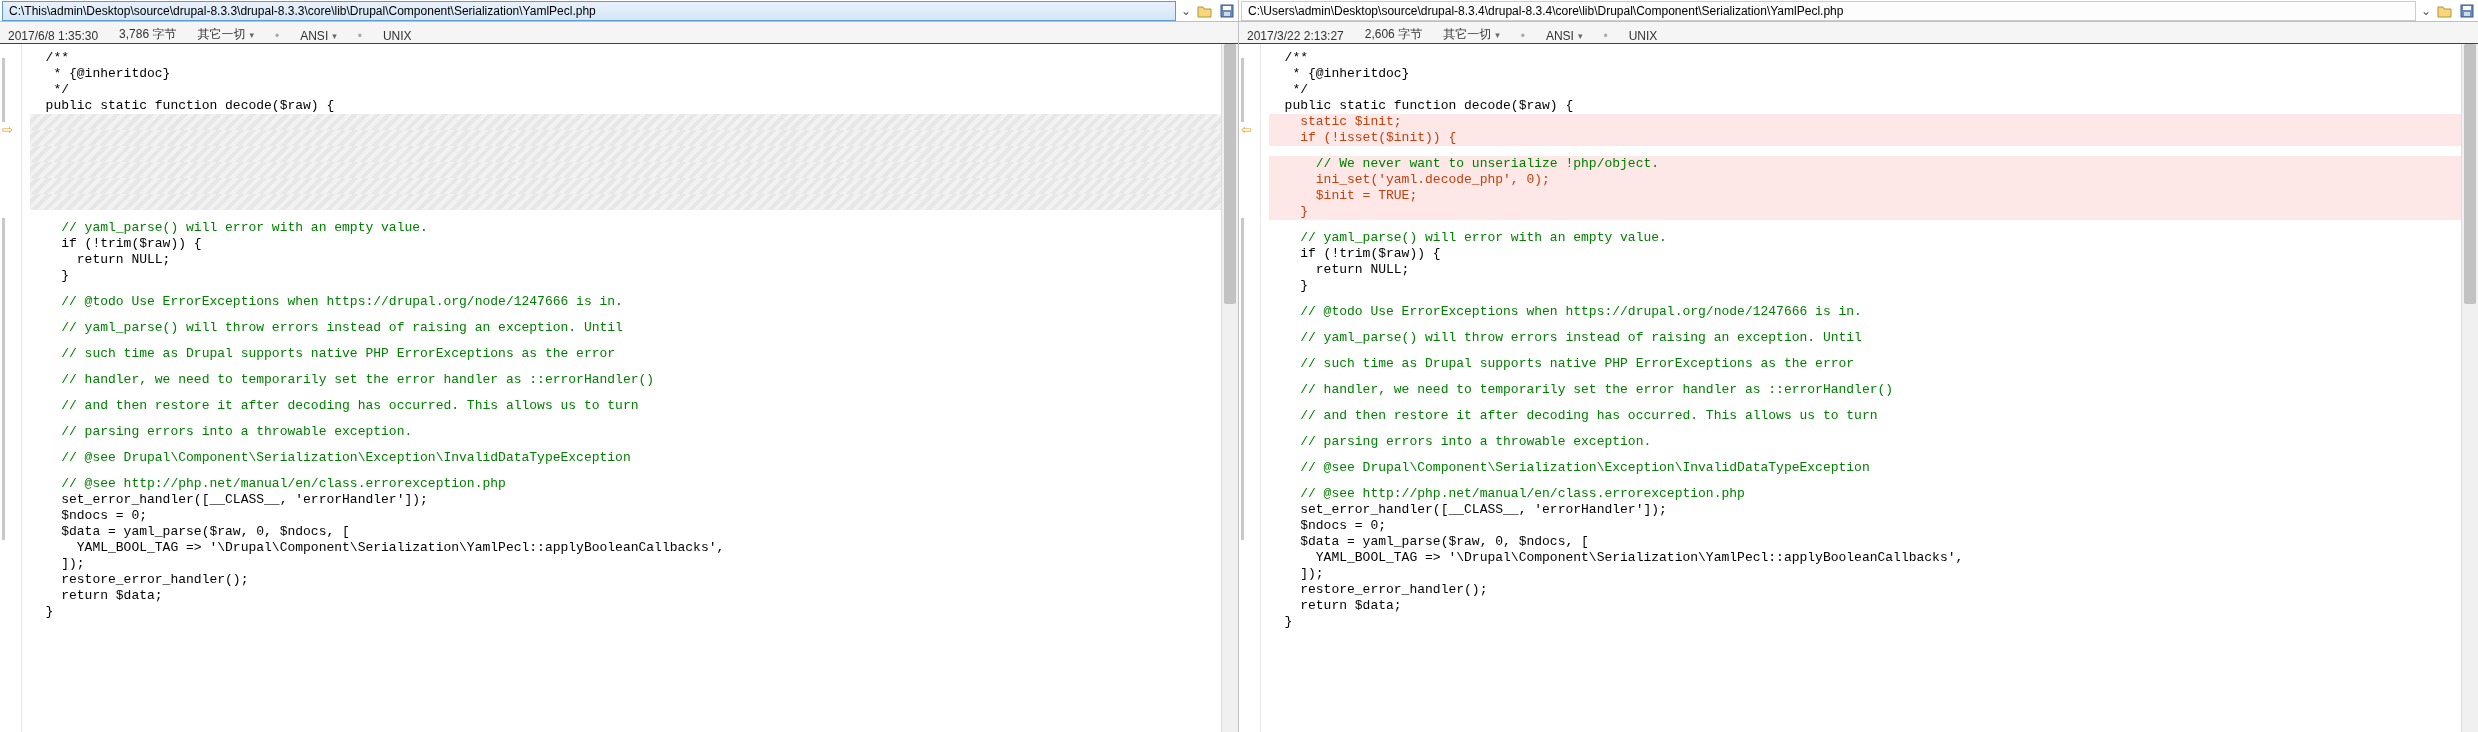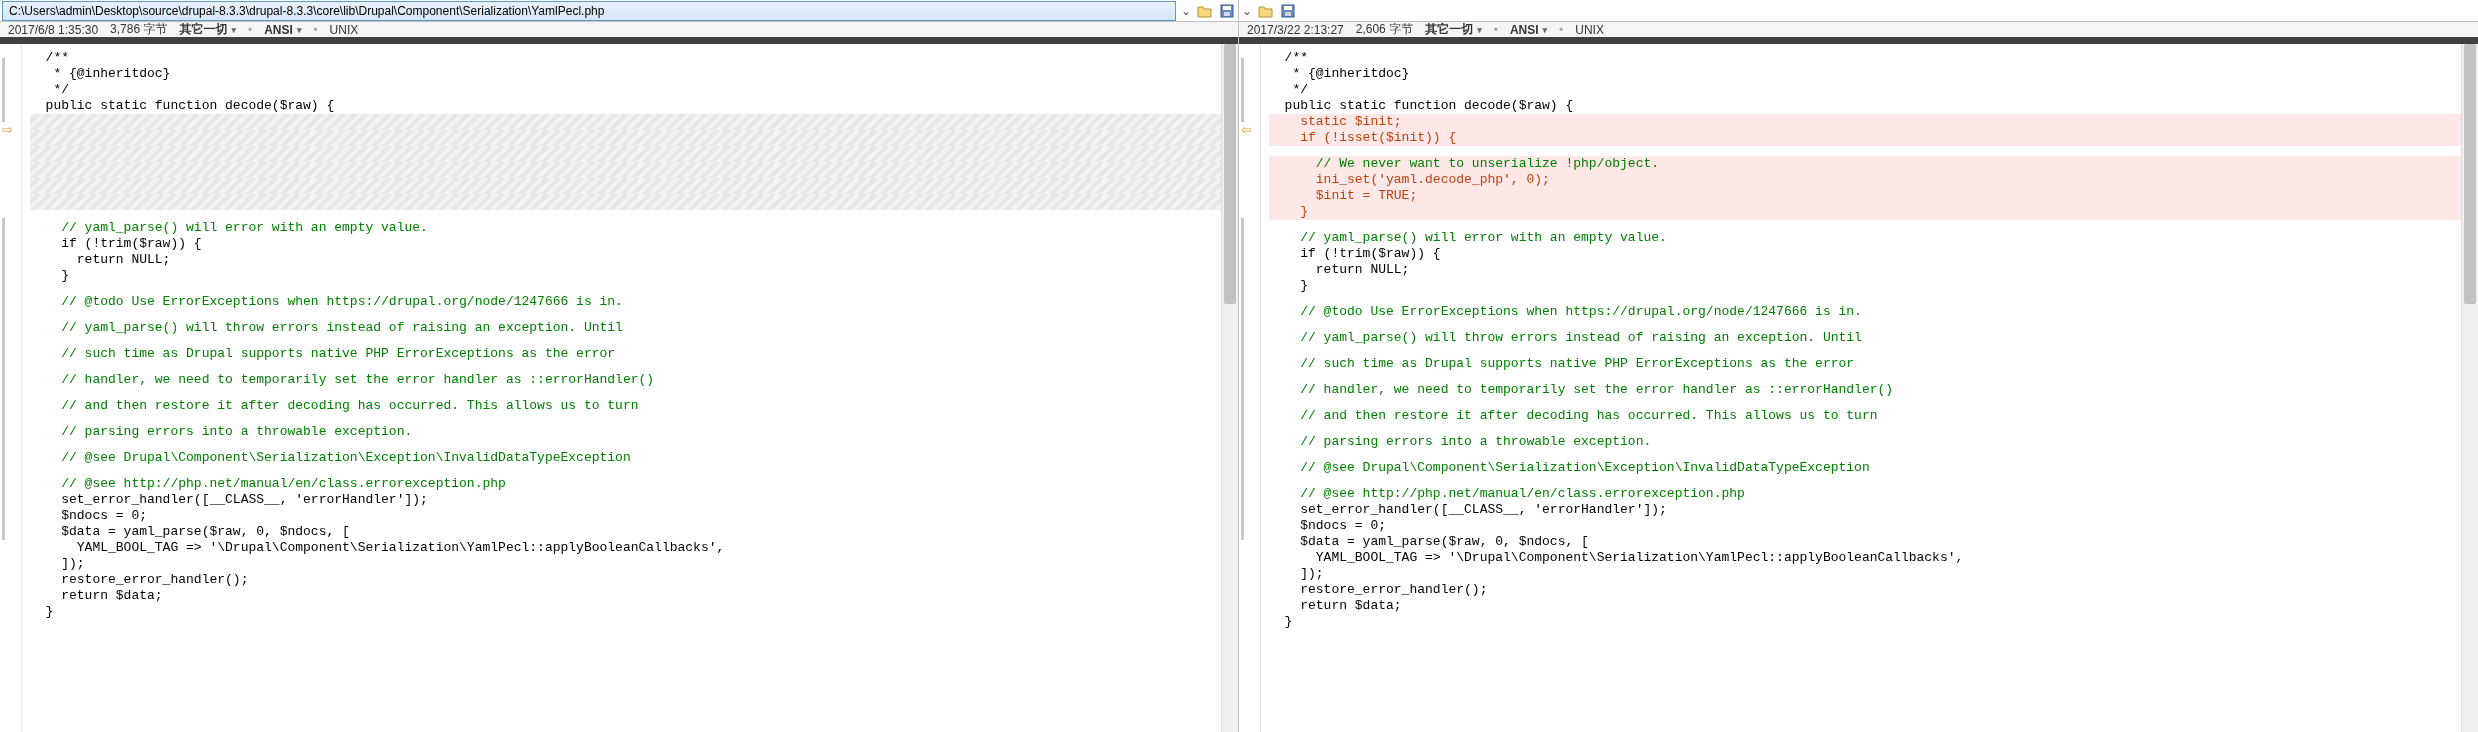--- a/index.html
+++ b/index.html
@@ -8,23 +8,23 @@
 .pane { width: 1239px; display: flex; flex-direction: column; border-right: 1px solid #c0c0c0; }
 .pane:last-child { border-right: none; }
 
 .pathbar { display: flex; align-items: center; height: 22px; background: #fff; border-bottom: 1px solid #c0c0c0; }
 .pathbar.active .pathinput { border: 1px solid #5a9bd4; background: linear-gradient(#e8f1fb,#d4e6f7); }
 .pathinput { flex: 1; padding: 2px 6px; font-size: 12px; color: #000; background: #fdfdfd; border: 1px solid #ccc; margin: 0 2px; white-space: nowrap; overflow: hidden; }
 .dropbtn { width: 16px; text-align: center; color: #555; cursor: pointer; }
 .icobtn { width: 22px; height: 20px; display: flex; align-items: center; justify-content: center; cursor: pointer; }
 .icobtn svg { display: block; }
 
-.statbar { display: flex; align-items: center; height: 22px; background: #f5f5f5; border-bottom: 7px solid #404040; padding: 0 8px; gap: 12px; font-size: 12px; color: #333; }
+.statbar { display: flex; align-items: flex-end; height: 22px; background: #f5f5f5; border-bottom: 1px solid #404040; padding: 0 8px; gap: 21px; font-size: 12px; color: #333; }
 .statbar .sep { color: #aaa; }
-.statbar .dd { cursor: pointer; display: inline-flex; align-items: center; gap: 2px; font-weight: bold; }
+.statbar .dd { cursor: pointer; display: inline-flex; align-items: center; gap: 2px; }
 .statbar .dd::after { content: "▾"; font-size: 9px; color: #666; margin-left: 2px; }
 
 .codewrap { flex: 1; display: flex; background: #fff; overflow: hidden; position: relative; }
 .gutter { width: 22px; background: #fff; border-right: 1px solid #e8e8e8; position: relative; }
 .gutter .line-mark { position: absolute; left: 2px; width: 3px; height: 16px; background: #c8c8c8; }
 .gutter .arrow { position: absolute; left: 2px; font-size: 13px; line-height: 16px; }
 .gutter .arrow.right { color: #e0a030; }
 
 .code { flex: 1; font-family: Consolas, "Courier New", monospace; font-size: 13px; line-height: 16px; color: #000; white-space: pre; padding: 6px 0 6px 8px; overflow: hidden; }
 .ln { height: 16px; }
@@ -36,21 +36,21 @@
 .scrollbar-v .thumb { position: absolute; left: 2px; right: 2px; background: #c2c2c2; border-radius: 2px; }
 
 </style>
 </head>
 <body>
 
 <div class="app">
 
   <div class="pane">
     <div class="pathbar active">
-      <div class="pathinput">C:\Users\admin\Desktop\source\drupal-8.3.3\drupal-8.3.3\core\lib\Drupal\Component\Serialization\YamlPecl.php</div>
+      <div class="pathinput">C:\This\admin\Desktop\source\drupal-8.3.3\drupal-8.3.3\core\lib\Drupal\Component\Serialization\YamlPecl.php</div>
       <div class="dropbtn">⌄</div>
       <div class="icobtn">
         <svg width="16" height="14" viewBox="0 0 16 14">
             <path d="M1 3 h5 l1 2 h7 v8 h-13 z" fill="#f7d77a" stroke="#b8913a"></path>
           </svg>
       </div>
       <div class="icobtn">
         <svg width="14" height="14" viewBox="0 0 14 14">
             <rect x="1" y="1" width="12" height="12" fill="#6a8bc0" stroke="#3a5a90"></rect>
             <rect x="3" y="2" width="8" height="4" fill="#fff"></rect>
@@ -75,20 +75,21 @@
       </div>
       <div class="code" id="left-code"><div class="ln">  /**</div><div class="ln">   * {@inheritdoc}</div><div class="ln">   */</div><div class="ln">  public static function decode($raw) {</div><div class="ln diff-hatch"></div><div class="ln diff-hatch"></div><div class="ln diff-hatch"></div><div class="ln diff-hatch"></div><div class="ln diff-hatch"></div><div class="ln diff-hatch"></div><div class="ln cmt">    // yaml_parse() will error with an empty value.</div><div class="ln">    if (!trim($raw)) {</div><div class="ln">      return NULL;</div><div class="ln">    }</div><div class="ln cmt">    // @todo Use ErrorExceptions when https://drupal.org/node/1247666 is in.</div><div class="ln cmt">    // yaml_parse() will throw errors instead of raising an exception. Until</div><div class="ln cmt">    // such time as Drupal supports native PHP ErrorExceptions as the error</div><div class="ln cmt">    // handler, we need to temporarily set the error handler as ::errorHandler()</div><div class="ln cmt">    // and then restore it after decoding has occurred. This allows us to turn</div><div class="ln cmt">    // parsing errors into a throwable exception.</div><div class="ln cmt">    // @see Drupal\Component\Serialization\Exception\InvalidDataTypeException</div><div class="ln cmt">    // @see http://php.net/manual/en/class.errorexception.php</div><div class="ln">    set_error_handler([__CLASS__, 'errorHandler']);</div><div class="ln">    $ndocs = 0;</div><div class="ln">    $data = yaml_parse($raw, 0, $ndocs, [</div><div class="ln">      YAML_BOOL_TAG =&gt; '\Drupal\Component\Serialization\YamlPecl::applyBooleanCallbacks',</div><div class="ln">    ]);</div><div class="ln">    restore_error_handler();</div><div class="ln">    return $data;</div><div class="ln">  }</div></div>
       <div class="scrollbar-v">
           <div class="thumb" style="top:0;height:260px"></div>
         </div>
     </div>
   </div>
 
   <div class="pane">
     <div class="pathbar">
+      <div class="pathinput">C:\Users\admin\Desktop\source\drupal-8.3.4\drupal-8.3.4\core\lib\Drupal\Component\Serialization\YamlPecl.php</div>
       <div class="dropbtn">⌄</div>
       <div class="icobtn">
         <svg width="16" height="14" viewBox="0 0 16 14">
             <path d="M1 3 h5 l1 2 h7 v8 h-13 z" fill="#f7d77a" stroke="#b8913a"></path>
           </svg>
       </div>
       <div class="icobtn">
         <svg width="14" height="14" viewBox="0 0 14 14">
             <rect x="1" y="1" width="12" height="12" fill="#6a8bc0" stroke="#3a5a90"></rect>
             <rect x="3" y="2" width="8" height="4" fill="#fff"></rect>

